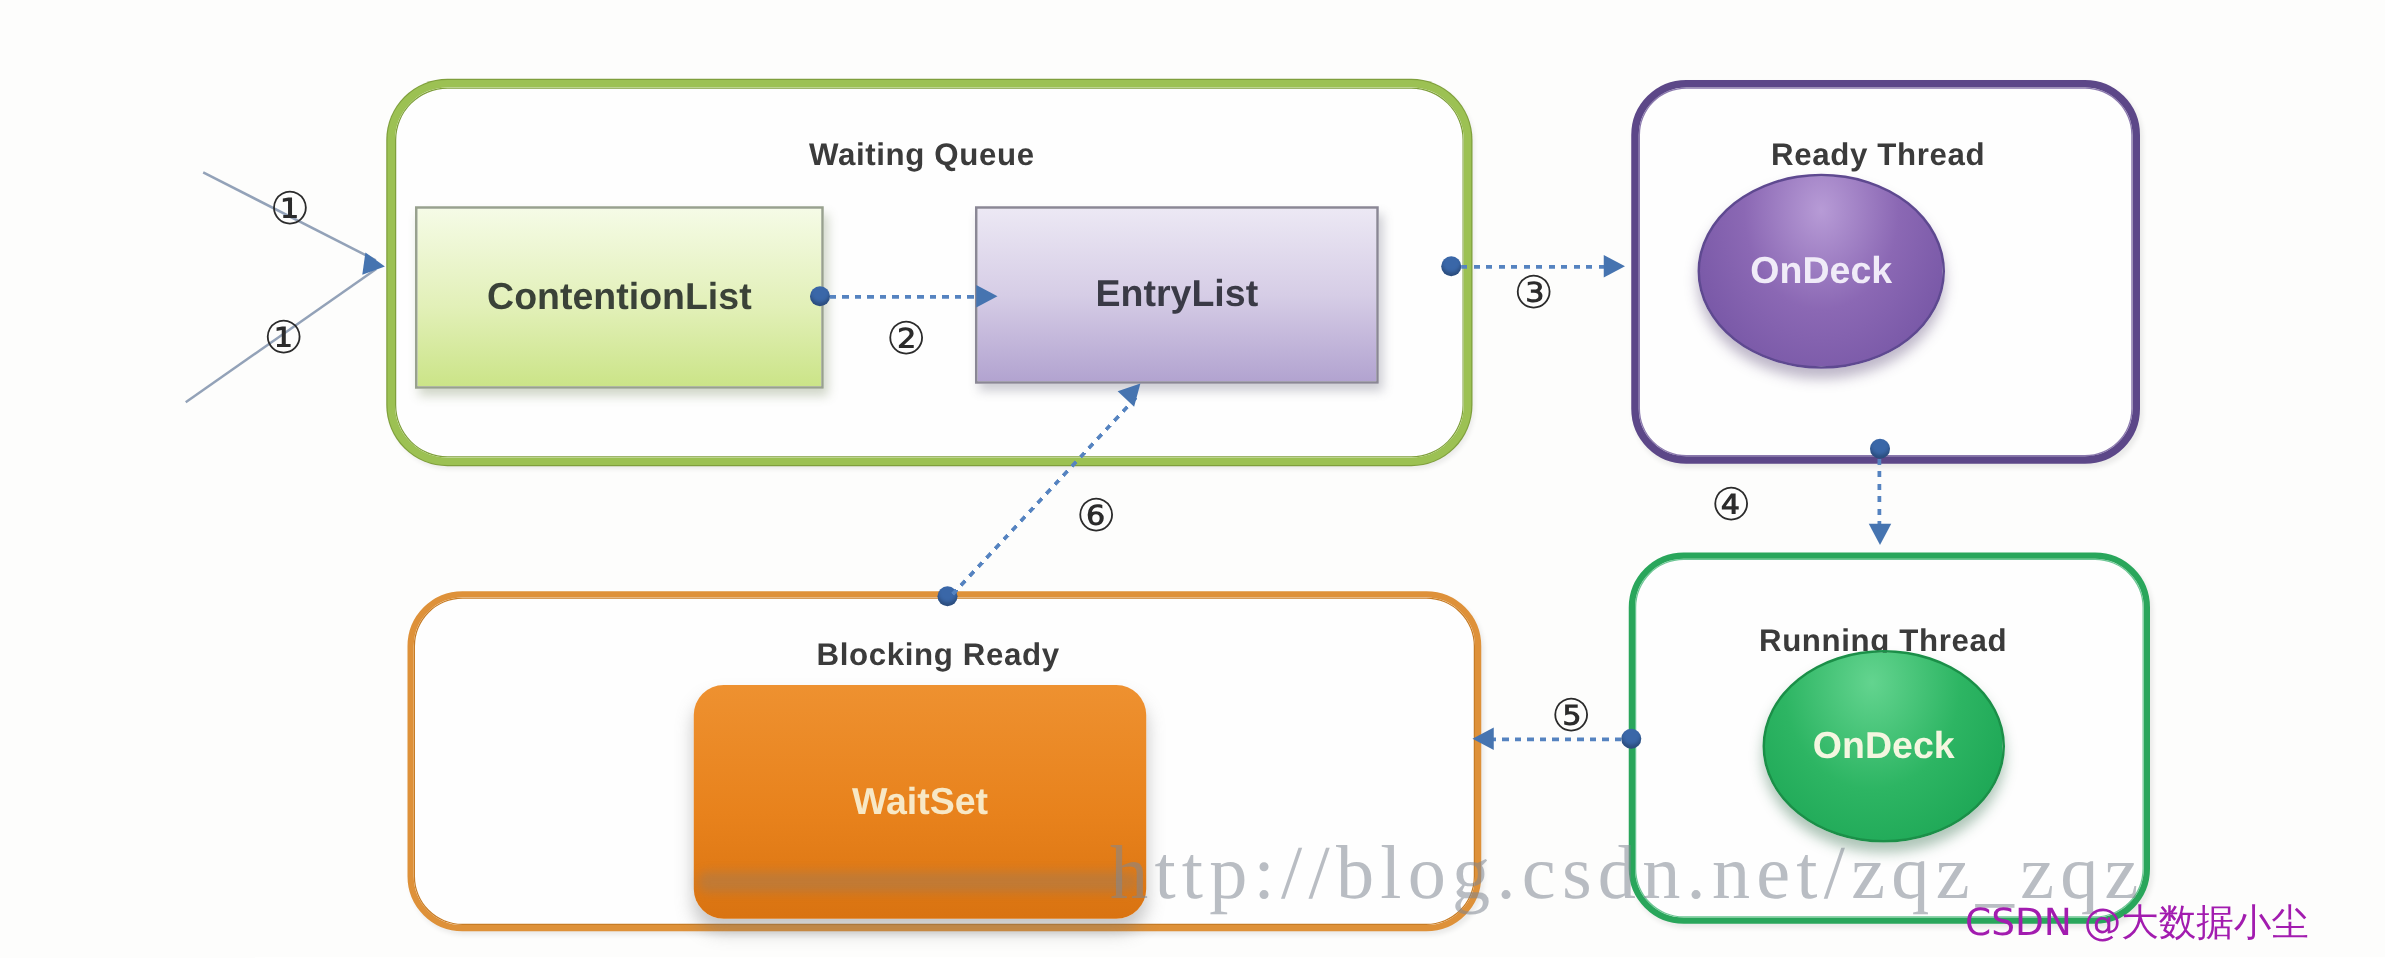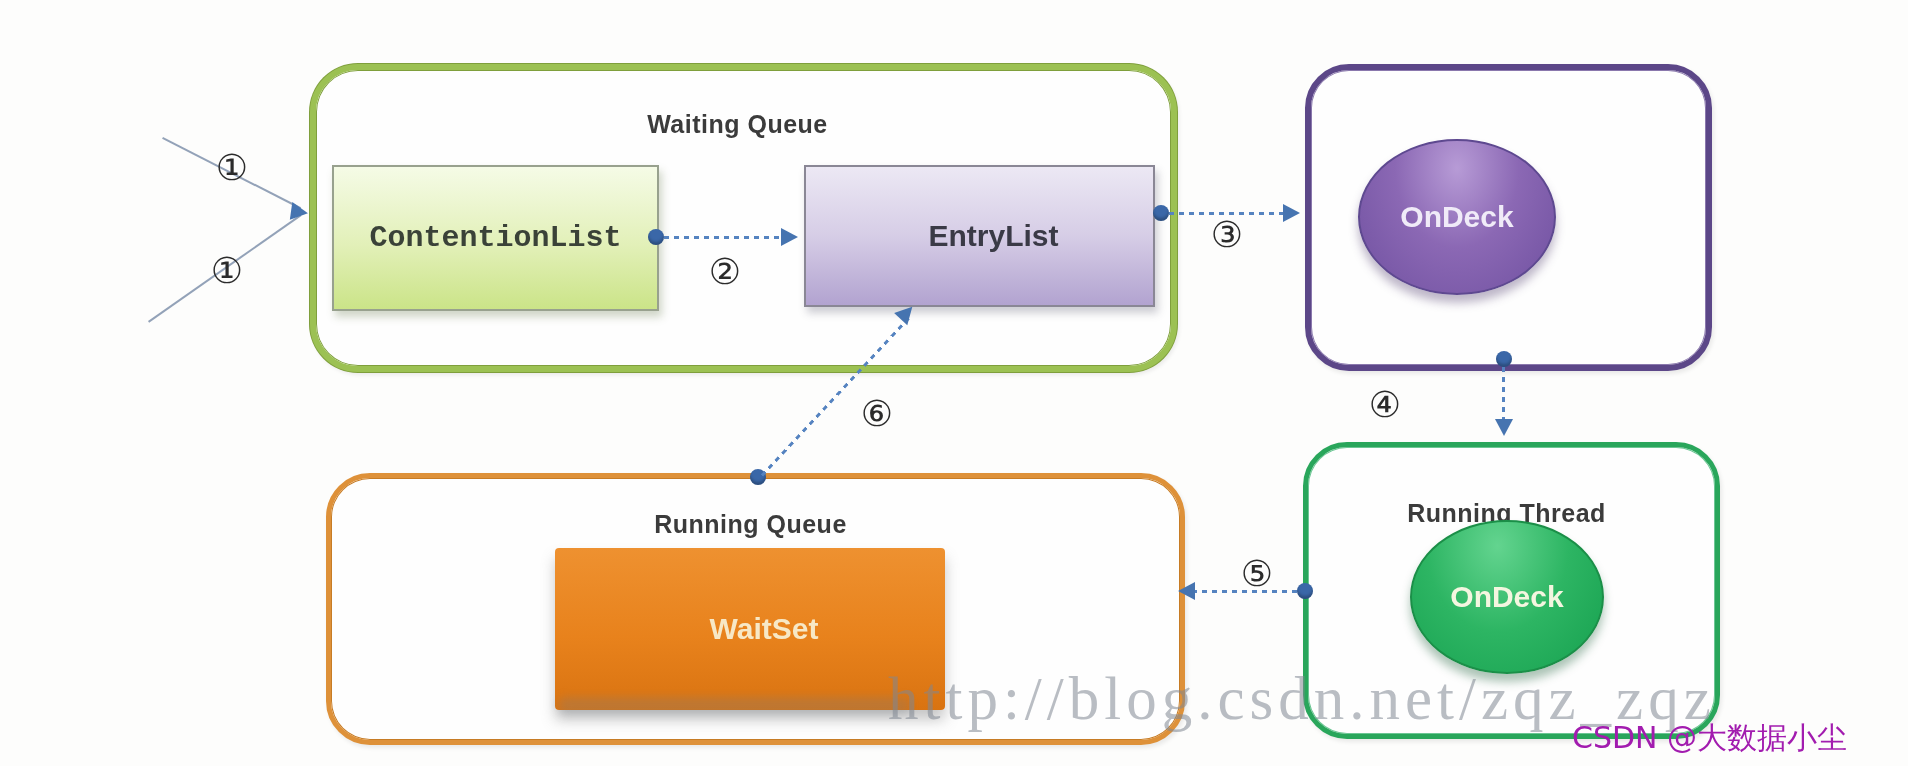--- a/index.html
+++ b/index.html
@@ -20,27 +20,27 @@
   .gtitle{position:absolute;text-align:center;font-weight:bold;font-size:25px;color:#3b3b3b;letter-spacing:.5px;}
   .t-waiting{left:310px;top:110px;width:855px;}
   .t-ready{left:1305px;top:110px;width:395px;}
   .t-blocking{left:326px;top:510px;width:849px;}
   .t-running{left:1303px;top:483px;width:407px;margin-top:16px;}
   
   .node{position:absolute;display:flex;align-items:center;justify-content:center;
     font-weight:bold;font-size:30px;}
   .n-contention{left:332px;top:165px;width:323px;height:142px;color:#3a4238;
     background:linear-gradient(180deg,#f5fbe6 0%,#e2f0b8 55%,#cbe488 100%);
-    border:2px solid #98a18e;box-shadow:3px 6px 8px rgba(90,110,60,.28);font-family:Liberation Mono, monospace;}
-  .n-entry{left:804px;top:165px;width:319px;height:138px;color:#3a3a46;
+    border:2px solid #98a18e;box-shadow:3px 6px 8px rgba(90,110,60,.28);}
+  .n-entry{left:780px;top:165px;width:319px;height:138px;color:#3a3a46;
     background:linear-gradient(180deg,#ece8f4 0%,#d6cde6 50%,#b2a3d0 100%);
-    border:2px solid #8a8795;box-shadow:3px 6px 8px rgba(80,80,100,.28);padding-left:28px;}
-  .n-waitset{left:555px;top:548px;width:362px;height:162px;color:#f7e8c6;border-radius:4px;
+    border:2px solid #8a8795;box-shadow:3px 6px 8px rgba(80,80,100,.28);}
+  .n-waitset{left:555px;top:548px;width:362px;height:187px;color:#f7e8c6;border-radius:24px;
     background:linear-gradient(180deg,#ee9130 0%,#e8821c 55%,#d97311 100%);
-    box-shadow:0 10px 14px rgba(110,110,110,.38);padding-left:28px;}
+    box-shadow:0 10px 14px rgba(110,110,110,.38);}
   .ellipse{border-radius:50%;}
   .n-ondeck{left:1358px;top:139px;width:194px;height:152px;color:#f0ebf8;
     background:radial-gradient(ellipse at 50% 18%,#b79bd6 0%,#8b68b4 45%,#6f50a0 100%);
     border:2px solid #5e4990;box-shadow:0 8px 10px rgba(70,50,100,.35);}
   .n-owner{left:1410px;top:520px;width:190px;height:150px;color:#f4f6e0;
     background:radial-gradient(ellipse at 45% 16%,#63d48f 0%,#2db563 48%,#16a04f 100%);
     border:2px solid #1b8f48;box-shadow:0 8px 10px rgba(20,90,50,.35);}
   
   .dash{position:absolute;height:3px;background:repeating-linear-gradient(90deg,#5583c0 0 5px,transparent 5px 10px);}
   .dashv{position:absolute;width:3px;background:repeating-linear-gradient(180deg,#5583c0 0 5px,transparent 5px 10px);}
@@ -64,21 +64,22 @@
 <body>
 
 <div id="canvas">
 
   <div class="group g-waiting"></div>
   <div class="group g-ready"></div>
   <div class="group g-blocking"></div>
   <div class="group g-running"></div>
 
   <div class="gtitle t-waiting">Waiting Queue</div>
-  <div class="gtitle t-blocking">Running Queue</div>
+  <div class="gtitle t-ready">Ready Thread</div>
+  <div class="gtitle t-blocking">Blocking Ready</div>
   <div class="gtitle t-running">Running Thread</div>
 
   <div class="node n-contention">
     <span>ContentionList</span>
   </div>
   <div class="node n-entry">
     <span>EntryList</span>
   </div>
   <div class="node n-waitset">
     <span>WaitSet</span>

